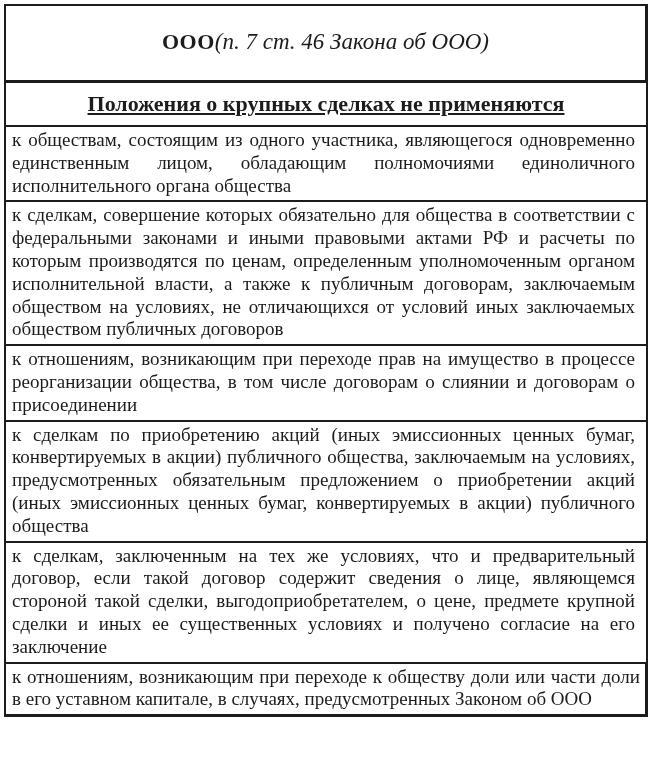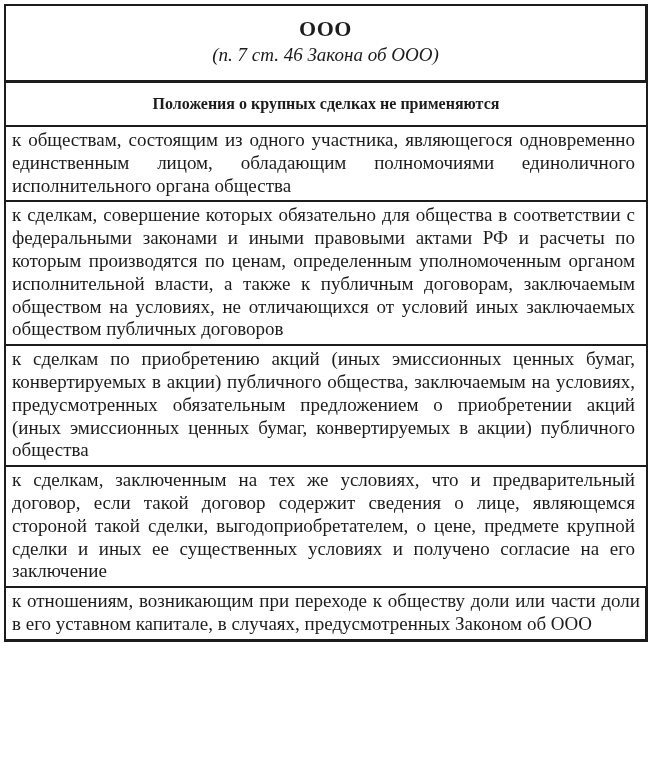--- a/index.html
+++ b/index.html
@@ -32,51 +32,52 @@
   
   .header-row {
     display: flex;
     border-bottom: 3px solid #1c1c1c;
   }
   .header-cell {
     flex: 1 1 50%;
     box-sizing: border-box;
     height: 74px;
     display: flex;
-    flex-direction: column;
+    flex-direction: row;
     align-items: center;
     justify-content: center;
     padding: 4px 8px 8px 8px;
     text-align: center;
   }
   .header-cell.left { border-right: 1px solid #1c1c1c; }
   .header-title {
     font-weight: bold;
     font-size: 22px;
     line-height: 27px;
     letter-spacing: 0.5px;
   }
   .header-subtitle {
     font-style: italic;
-    font-size: 19px;
+    font-size: 23px;
     line-height: 25px;
     white-space: nowrap;
   }
   
   .section-row {
     border-bottom: 2px solid #1c1c1c;
     height: 42px;
     display: flex;
     align-items: center;
     justify-content: center;
   }
   .section-title {
     font-weight: bold;
-    font-size: 16px;
+    font-size: 22px;
     text-align: right;
+    text-decoration: underline;
   }
   
   .body-row {
     border-bottom: 2px solid #1c1c1c;
     box-sizing: border-box;
     padding: 2px 11px 3px 6px;
     font-size: 19px;
     line-height: 22.8px;
     text-align: justify;
     hyphens: auto;
@@ -114,20 +115,21 @@
         <div class="header-subtitle">(п. 7 ст. 46 Закона об ООО)</div>
       </div>
     </div>
 
     <div class="section-row">
       <div class="section-title">Положения о крупных сделках не применяются</div>
     </div>
 
     <div class="body-row" lang="ru">к обществам, состоящим из одного участника, являющегося одновременно единственным лицом, обладающим полномочиями единоличного исполнительного органа общества</div>
     <div class="body-row" lang="ru">к сделкам, совершение которых обязательно для общества в соответствии с федеральными законами и иными правовыми актами РФ и расчеты по которым производятся по ценам, определенным уполномоченным органом исполнительной власти, а также к публичным договорам, заключаемым обществом на условиях, не отличающихся от условий иных заключаемых обществом публичных договоров</div>
+    <div class="body-row" lang="ru">к отношениям, возникающим при переходе прав на имущество в процессе реорганизации общества, в том числе договорам о слиянии и договорам о присоединении</div>
     <div class="body-row" lang="ru">к сделкам по приобретению акций (иных эмиссионных ценных бумаг, конвертируемых в акции) публичного общества, заключаемым на условиях, предусмотренных обязательным предложением о приобретении акций (иных эмиссионных ценных бумаг, конвертируемых в акции) публичного общества</div>
     <div class="body-row" lang="ru">к сделкам, заключенным на тех же условиях, что и предварительный договор, если такой договор содержит сведения о лице, являющемся стороной такой сделки, выгодоприобретателем, о цене, предмете крупной сделки и иных ее существенных условиях и получено согласие на его заключение</div>
 
     <div class="split-row">
       <div class="split-cell left" lang="ru">к отношениям, возникающим при переходе к обществу доли или части доли в его уставном капитале, в случаях, предусмотренных Законом об ООО</div>
     </div>
 
   </div>
 </div>
 

